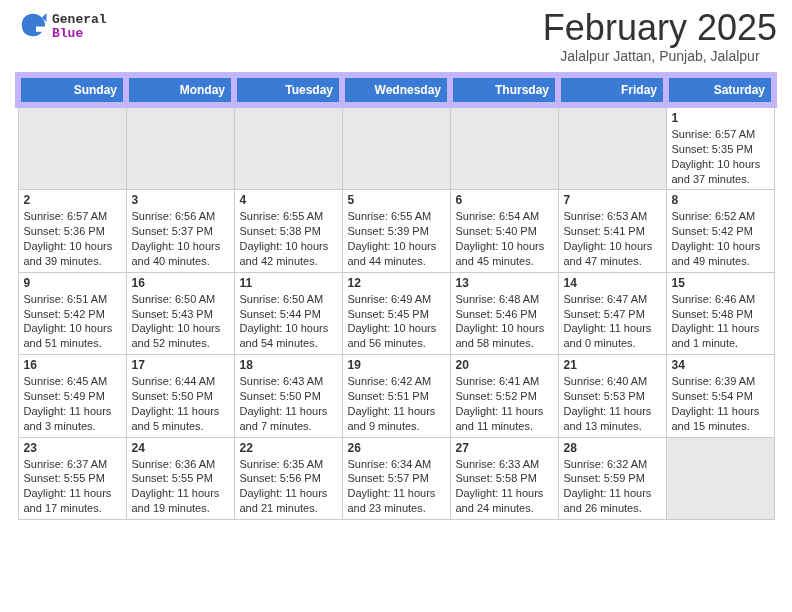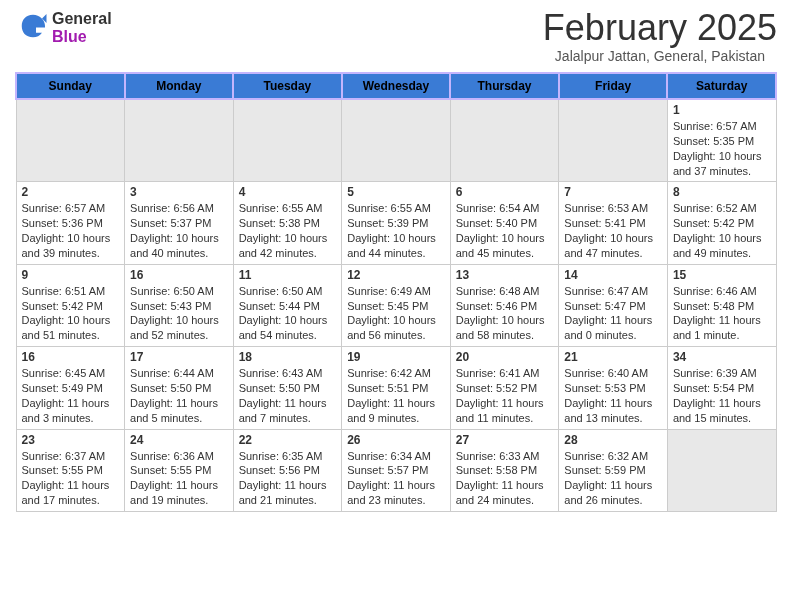--- a/index.html
+++ b/index.html
@@ -13,26 +13,26 @@
     .logo-icon { width: 30px; height: 30px; margin-left: 3px; }
     
     .title-section { text-align: center; }
     .month-year { font-size: 36px; font-weight: normal; color: #333; line-height: 1; }
     .location { font-size: 14px; color: #555; margin-top: 2px; }
     
     .calendar { width: 100%; border-collapse: collapse; }
     
     .calendar th {
       background: #3a7bd5;
-      color: #000000;
-      text-align: center;
+      color: #ffffff;
+      text-align: right;
       padding: 5px 6px;
       font-size: 12px;
       font-weight: bold;
-      border: 2px solid #c4b5fd;
+      border: 6px solid #c4b5fd;
     }
     
     .calendar td {
       border: 1px solid #ccc;
       vertical-align: top;
       padding: 3px 5px;
       width: calc(100% / 7);
       height: 80px;
       font-size: 10px;
       color: #333;
@@ -49,29 +49,29 @@
 <div class="page">
   <div class="header">
     <div class="logo">
       <div>
         <svg class="logo-icon" viewBox="0 0 40 40">
           <path d="M20 5 C10 5 5 12 5 20 C5 28 10 35 20 35 C25 35 29 33 32 29 L24 29 L24 22 L36 22 L36 20 C36 12 29 5 20 5 Z" fill="#3a7bd5"></path>
           <path d="M32 10 L38 4 L38 16 Z" fill="#3a7bd5"></path>
         </svg>
       </div>
       <div style="margin-left:4px;">
-        <div style="font-size:16px; font-weight:bold; line-height:1.1;">
+        <div style="font-size:13px; font-weight:bold; line-height:1.1;font-family:Liberation Mono, monospace;">
           <span style="color:#333;">General</span><br>
           <span style="color:#a21caf;">Blue</span>
         </div>
       </div>
     </div>
     <div class="title-section">
       <div class="month-year">February 2025</div>
-      <div class="location">Jalalpur Jattan, General, Pakistan</div>
+      <div class="location">Jalalpur Jattan, Punjab, Jalalpur</div>
     </div>
   </div>
 
   <table class="calendar">
     <thead>
       <tr>
 
       <th>Sunday</th>
           <th>Monday</th>
           <th>Tuesday</th>

